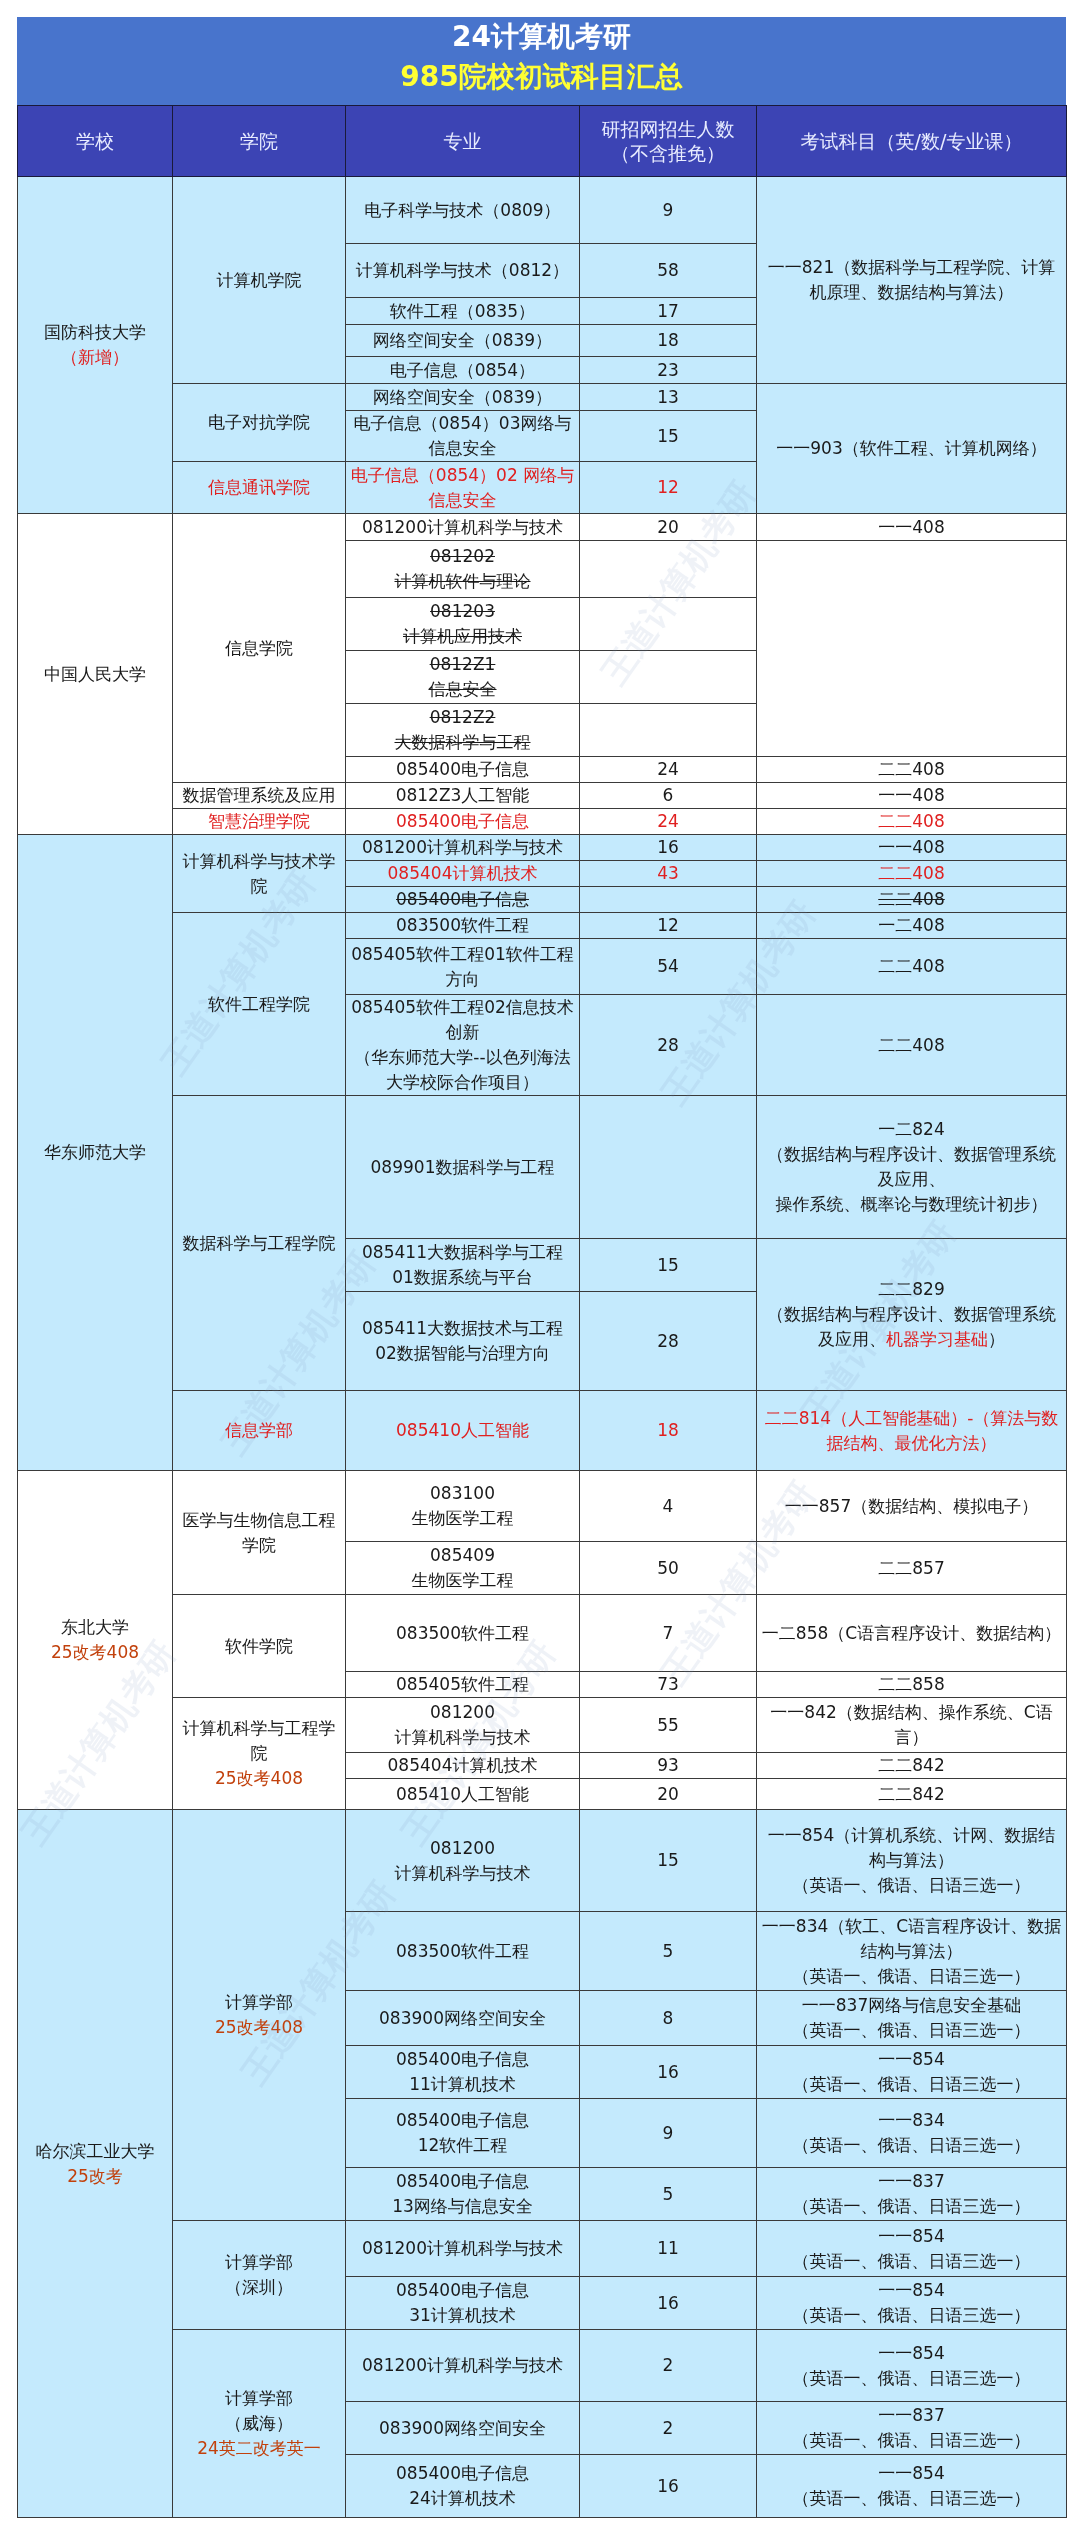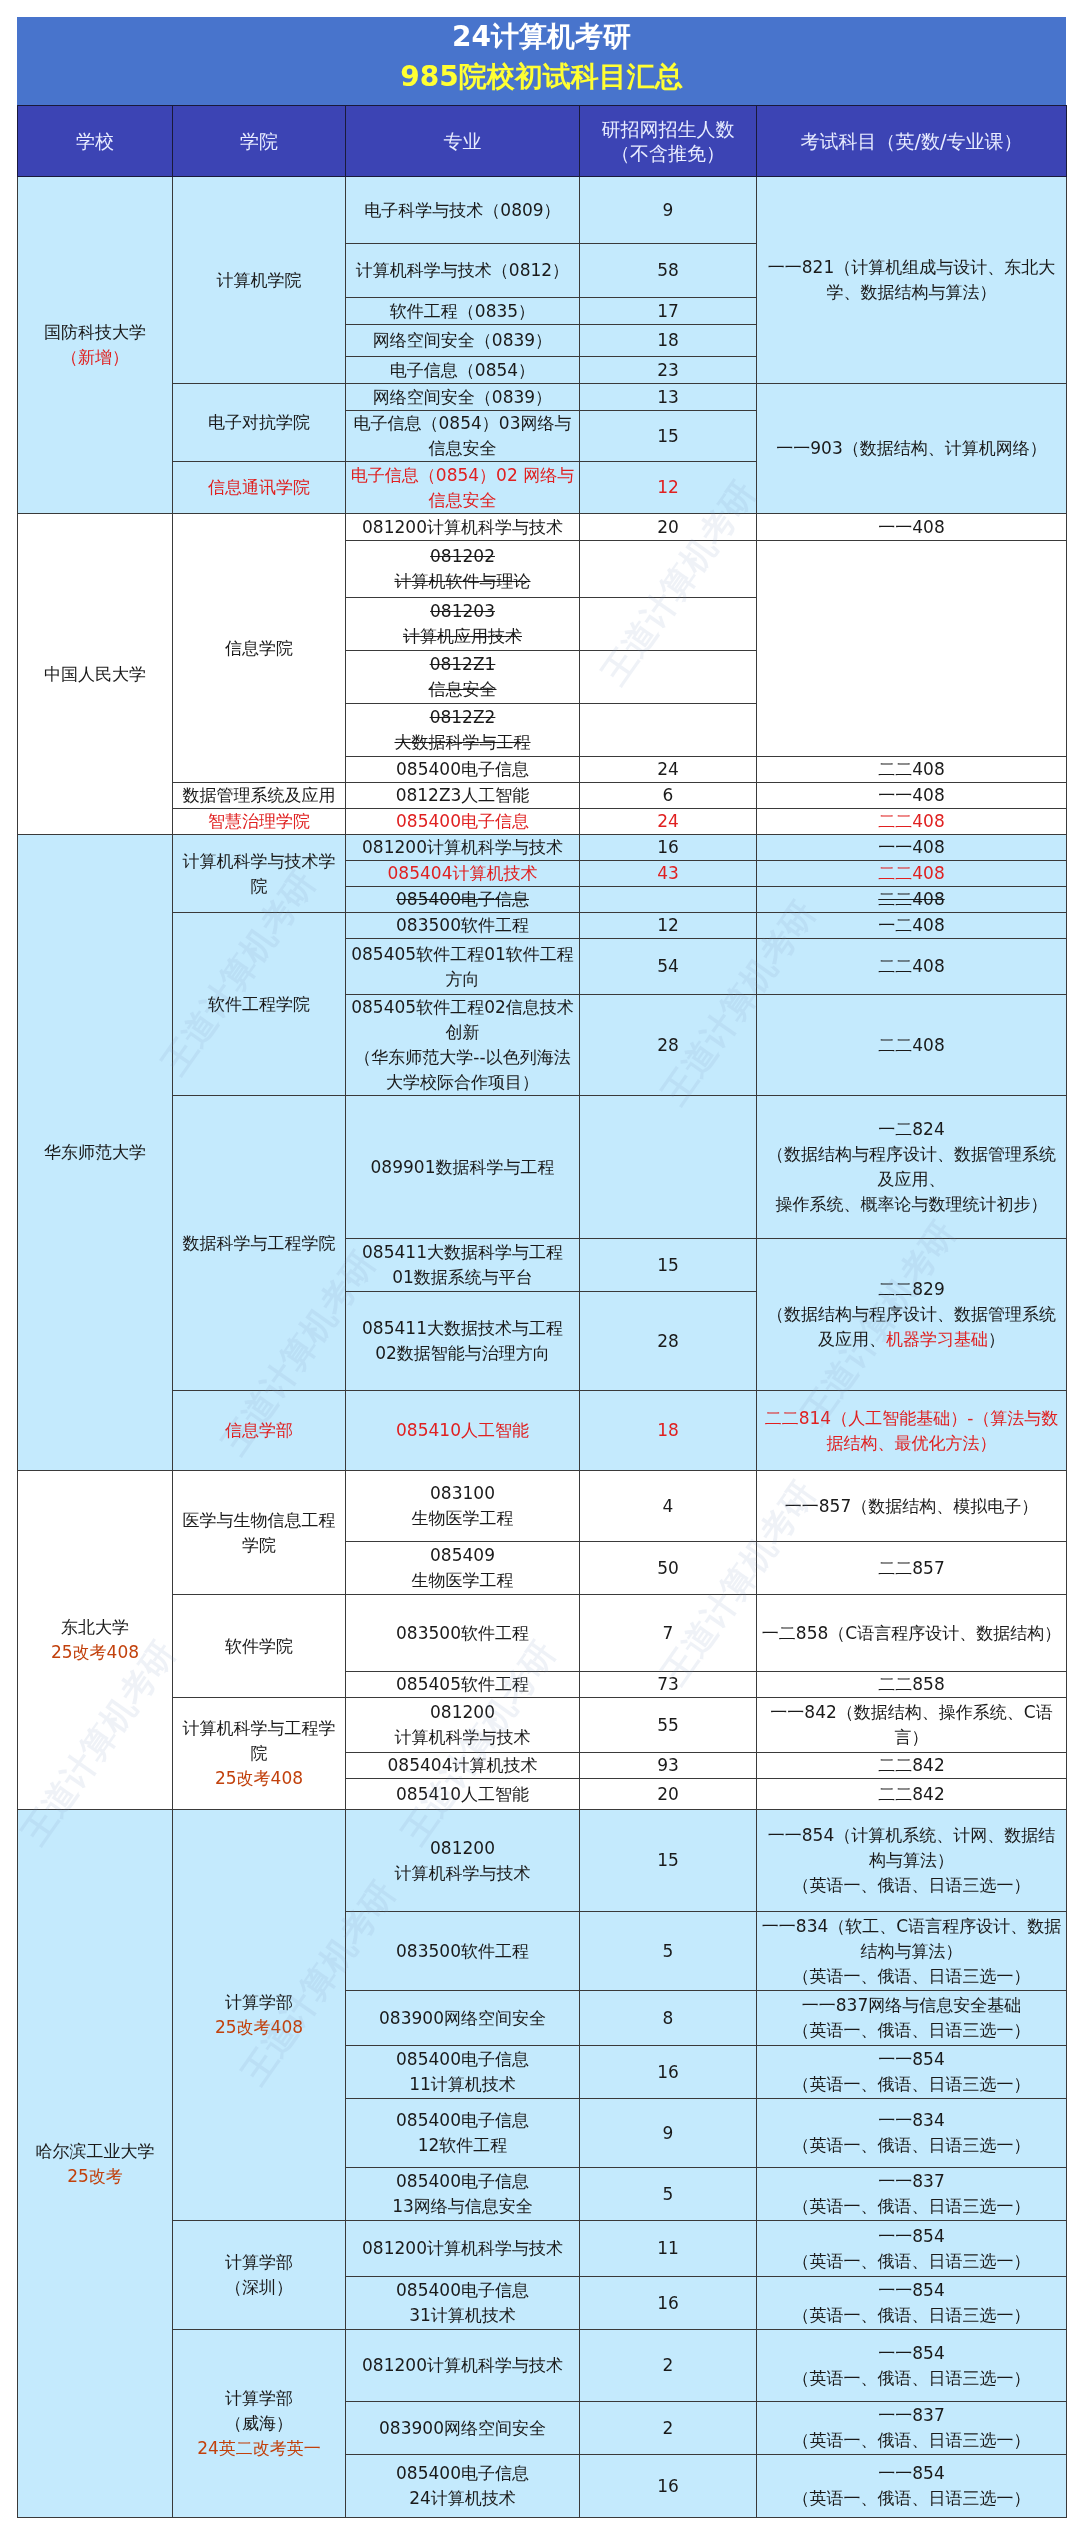--- a/index.html
+++ b/index.html
@@ -49,21 +49,21 @@
         <th>考试科目（英/数/专业课）</th>
       </tr>
     </thead>
     <tbody>
 
       <tr class="blue" style="height:67px">
         <td rowspan="8"><span>国防科技大学</span><br><span class="red">（新增）</span></td>
         <td rowspan="5">计算机学院</td>
         <td>电子科学与技术（0809）</td>
         <td>9</td>
-        <td rowspan="5" class="subj">一一821（计算机组成与设计、东北大学、数据结构与算法）</td>
+        <td rowspan="5" class="subj">一一821（数据科学与工程学院、计算机原理、数据结构与算法）</td>
       </tr>
       <tr class="blue" style="height:54px">
         <td>计算机科学与技术（0812）</td>
         <td>58</td>
       </tr>
       <tr class="blue" style="height:27px">
         <td>软件工程（0835）</td>
         <td>17</td>
       </tr>
       <tr class="blue" style="height:32px">
@@ -71,21 +71,21 @@
         <td>18</td>
       </tr>
       <tr class="blue" style="height:27px">
         <td>电子信息（0854）</td>
         <td>23</td>
       </tr>
       <tr class="blue" style="height:27px">
         <td rowspan="2">电子对抗学院</td>
         <td>网络空间安全（0839）</td>
         <td>13</td>
-        <td rowspan="3" class="subj">一一903（数据结构、计算机网络）</td>
+        <td rowspan="3" class="subj">一一903（软件工程、计算机网络）</td>
       </tr>
       <tr class="blue" style="height:51px">
         <td>电子信息（0854）03网络与信息安全</td>
         <td>15</td>
       </tr>
       <tr class="blue" style="height:52px">
         <td class="red">信息通讯学院</td>
         <td class="red">电子信息（0854）02 网络与信息安全</td>
         <td class="red">12</td>
       </tr>

